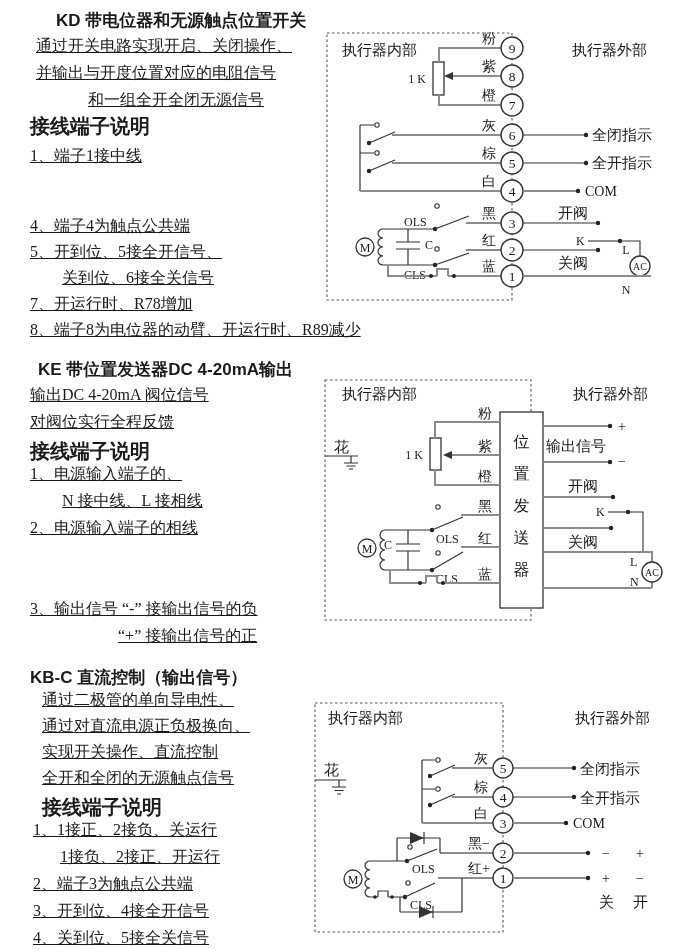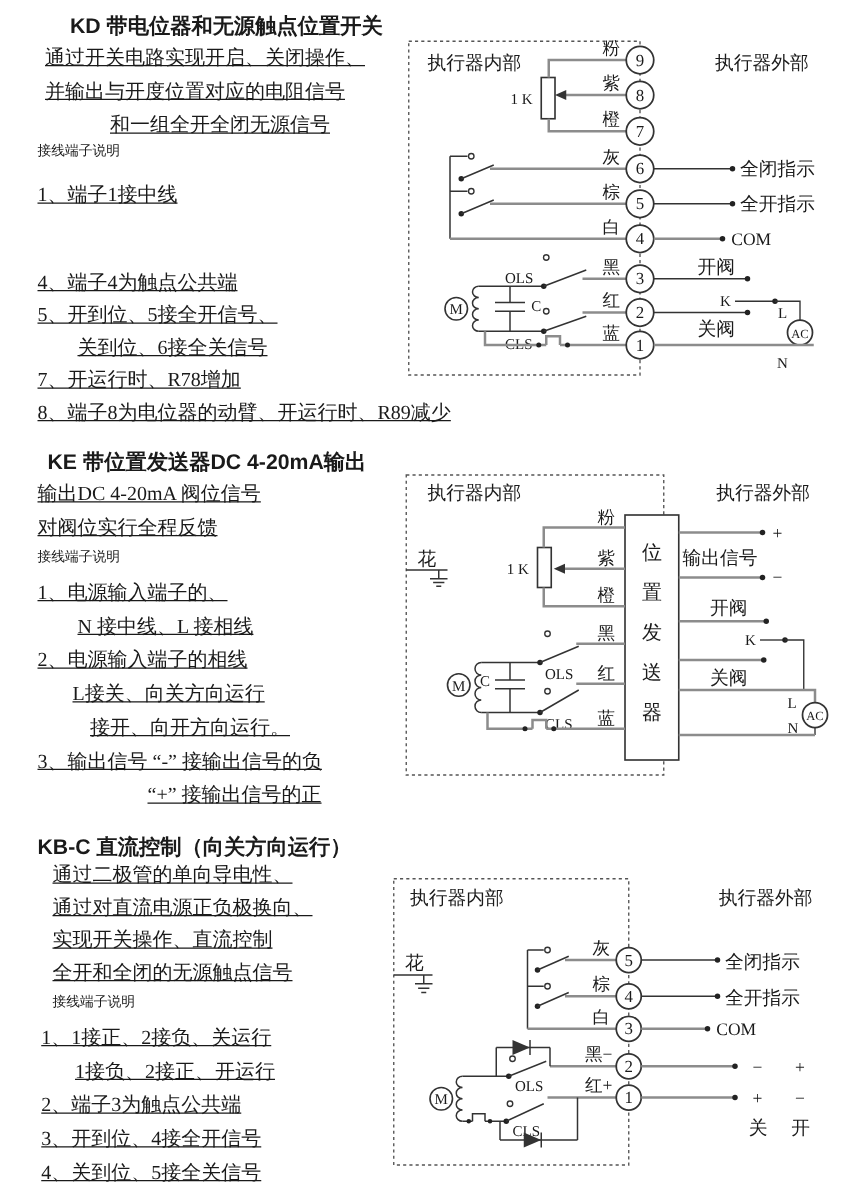--- a/index.html
+++ b/index.html
@@ -1,21 +1,21 @@
 <!DOCTYPE html>
 <html><head>
 <meta charset="utf-8">
 <style>
   html,body { margin:0; padding:0; background:#fff; }
   .page { position:relative; width:680px; height:950px; background:#ffffff;
           font-family:"Liberation Serif", serif; color:#1a1a1a; overflow:hidden; }
   .sec-title { position:absolute; font-family:"Liberation Sans", sans-serif;
                font-weight:bold; font-size:17px; white-space:nowrap; }
   .sub-title { position:absolute; font-family:"Liberation Sans", sans-serif;
-               font-weight:normal; font-size:11px; white-space:nowrap; }
+               font-weight:bold; font-size:20px; white-space:nowrap; }
   .body-line { position:absolute; font-size:16px; white-space:nowrap;text-decoration:underline; }
   .diag { position:absolute; }
   svg text { font-family:"Liberation Serif", serif; fill:#1a1a1a; }
   .dashed { fill:none; stroke:#555; stroke-width:1.1; stroke-dasharray:2.5 2.5; }
   .comp  { fill:#fff; stroke:#333; stroke-width:1.3; }
   .term  { fill:#fff; stroke:#333; stroke-width:1.4; }
   .line  { fill:none; stroke:#333; stroke-width:1.2; }
   .thin  { fill:none; stroke:#333; stroke-width:1.1; }
   .wire  { fill:none; stroke:#8c8c8c; stroke-width:2; }
   .dot   { fill:#222; stroke:none; }
@@ -157,22 +157,20 @@
     </g>
   </svg>
 
   <div class="sec-title" style="left:38px;top:358px">KE 带位置发送器DC 4-20mA输出</div>
   <div class="body-line" style="left:30px;top:385px">输出DC 4-20mA 阀位信号</div>
   <div class="body-line" style="left:30px;top:412px">对阀位实行全程反馈</div>
   <div class="sub-title" style="left:30px;top:438px">接线端子说明</div>
   <div class="body-line" style="left:30px;top:464px">1、电源输入端子的、</div>
   <div class="body-line" style="left:62px;top:491px">N 接中线、L 接相线</div>
   <div class="body-line" style="left:30px;top:518px">2、电源输入端子的相线</div>
-  <div class="body-line" style="left:58px;top:545px">L接关、向关方向运行</div>
-  <div class="body-line" style="left:72px;top:572px">接开、向开方向运行。</div>
   <div class="body-line" style="left:30px;top:599px">3、输出信号 “-” 接输出信号的负</div>
   <div class="body-line" style="left:118px;top:626px">“+” 接输出信号的正</div>
 
   <svg class="diag" style="left:320px;top:375px" width="360" height="255" viewBox="0 0 360 255">
     <rect class="dashed" x="5" y="5" width="206" height="240"></rect>
     <text class="hdr" x="22" y="24">执行器内部</text>
     <text class="hdr" x="253" y="24">执行器外部</text>
 
     <g>
       <text class="ext" x="14" y="77">花</text>
@@ -249,21 +247,21 @@
       <path class="wire" d="M223,177 H332 V187"></path>
       <text class="lbl" x="310" y="191">L</text>
       <circle class="term" cx="332" cy="197" r="10"></circle>
       <text class="acl" x="332" y="201">AC</text>
       <path class="thin" d="M332,207 V213"></path>
       <path class="wire" d="M223,213 H332"></path>
       <text class="lbl" x="310" y="211">N</text>
     </g>
   </svg>
 
-  <div class="sec-title" style="left:30px;top:666px">KB-C 直流控制（向关方向运行）</div>
+  <div class="sec-title" style="left:30px;top:666px">KB-C 直流控制（输出信号）</div>
   <div class="body-line" style="left:42px;top:690px">通过二极管的单向导电性、</div>
   <div class="body-line" style="left:42px;top:716px">通过对直流电源正负极换向、</div>
   <div class="body-line" style="left:42px;top:742px">实现开关操作、直流控制</div>
   <div class="body-line" style="left:42px;top:768px">全开和全闭的无源触点信号</div>
   <div class="sub-title" style="left:42px;top:794px">接线端子说明</div>
   <div class="body-line" style="left:33px;top:820px">1、1接正、2接负、关运行</div>
   <div class="body-line" style="left:60px;top:847px">1接负、2接正、开运行</div>
   <div class="body-line" style="left:33px;top:874px">2、端子3为触点公共端</div>
   <div class="body-line" style="left:33px;top:901px">3、开到位、4接全开信号</div>
   <div class="body-line" style="left:33px;top:928px">4、关到位、5接全关信号</div>

